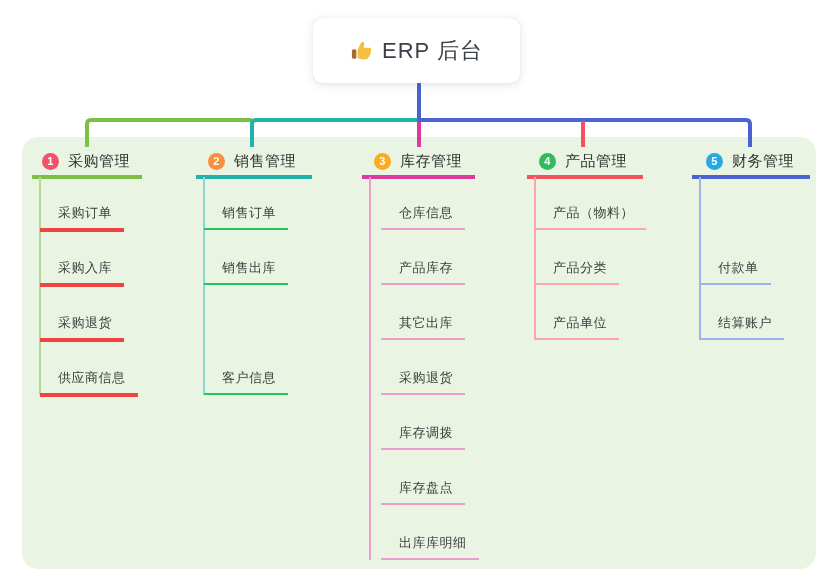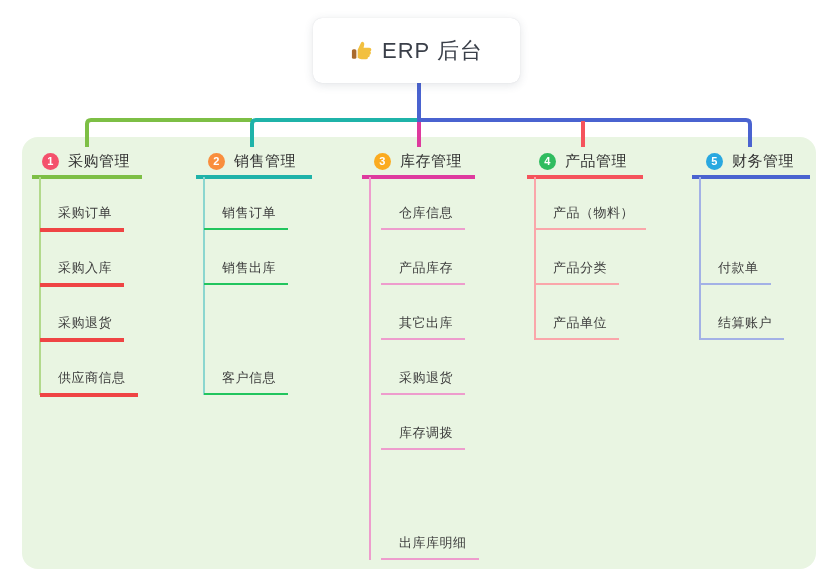--- a/index.html
+++ b/index.html
@@ -116,20 +116,21 @@
 
   <div class="branch-label" style="left:374px">
     <span class="badge c3">3</span>
     <span>库存管理</span>
   </div>
   <div class="child u3" style="left:370px; top:202px">仓库信息</div>
   <div class="child u3" style="left:370px; top:257px">产品库存</div>
   <div class="child u3" style="left:370px; top:312px">其它出库</div>
   <div class="child u3" style="left:370px; top:367px">采购退货</div>
   <div class="child u3" style="left:370px; top:422px">库存调拨</div>
+  <div class="child u3" style="left:370px; top:477px">库存盘点</div>
   <div class="child u3" style="left:370px; top:532px">出库库明细</div>
 
   <div class="branch-label" style="left:539px">
     <span class="badge c4">4</span>
     <span>产品管理</span>
   </div>
   <div class="child u4" style="left:535px; top:202px">产品（物料）</div>
   <div class="child u4" style="left:535px; top:257px">产品分类</div>
   <div class="child u4" style="left:535px; top:312px">产品单位</div>
 

